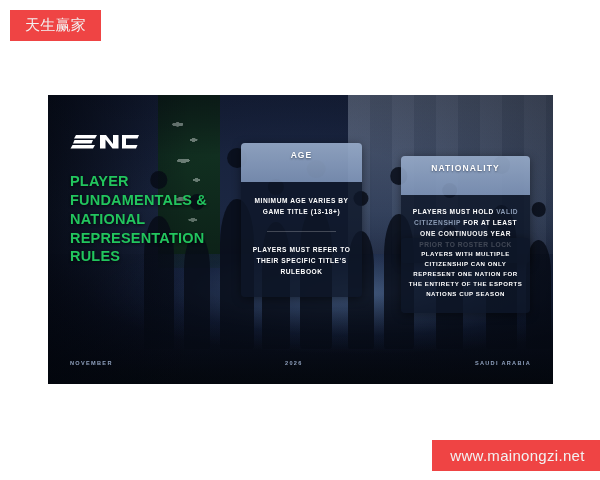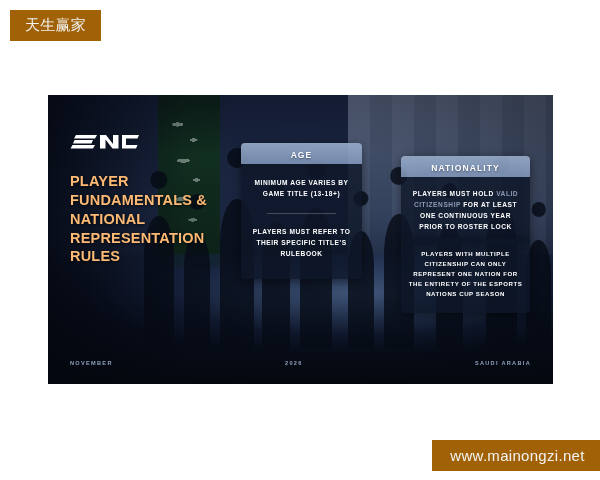--- a/index.html
+++ b/index.html
@@ -12,21 +12,21 @@
     height: 480px;
     position: relative;
     overflow: hidden;
     font-family: "Liberation Sans", sans-serif;
     -webkit-font-smoothing: antialiased;
   }
 
   
   .watermark {
     position: absolute;
-    background: #a16207;
+    background: #ef4444;
     color: #f2f2f2;
     display: flex;
     align-items: center;
     justify-content: center;
     letter-spacing: 0.3px;
   }
   #wm-top {
     left: 10px;
     top: 10px;
     width: 91px;
@@ -160,21 +160,21 @@
     top: 38px;
     width: 175px;
   }
   #enc-logo {
     display: block;
     width: 70px;
     height: 19px;
     margin-bottom: 20px;
   }
   #headline {
-    color: #fdba74;
+    color: #22c55e;
     font-size: 14.5px;
     line-height: 1.3;
     font-weight: 700;
     letter-spacing: .2px;
     margin: 0;
     text-transform: uppercase;
     text-shadow: 0 1px 3px rgba(0,0,0,.75);
   }
 
   
@@ -184,21 +184,21 @@
     overflow: hidden;
     box-shadow: 0 2px 10px rgba(0,0,0,.45);
   }
   .card-header {
     background: linear-gradient(180deg, rgba(150,170,200,.92) 0%, rgba(128,150,186,.88) 100%);
     color: #ffffff;
     font-weight: 700;
     text-align: center;
     letter-spacing: 1.1px;
     font-size: 8.5px;
-    padding: 7px 4px 4px;
+    padding: 7px 4px 22px;
     text-transform: uppercase;
     text-shadow: 0 1px 2px rgba(20,30,50,.55);
   }
   .card-body {
     background: rgba(14, 22, 40, .80);
     color: #ffffff;
     text-align: center;
     font-size: 6.6px;
     line-height: 1.65;
     letter-spacing: .55px;

